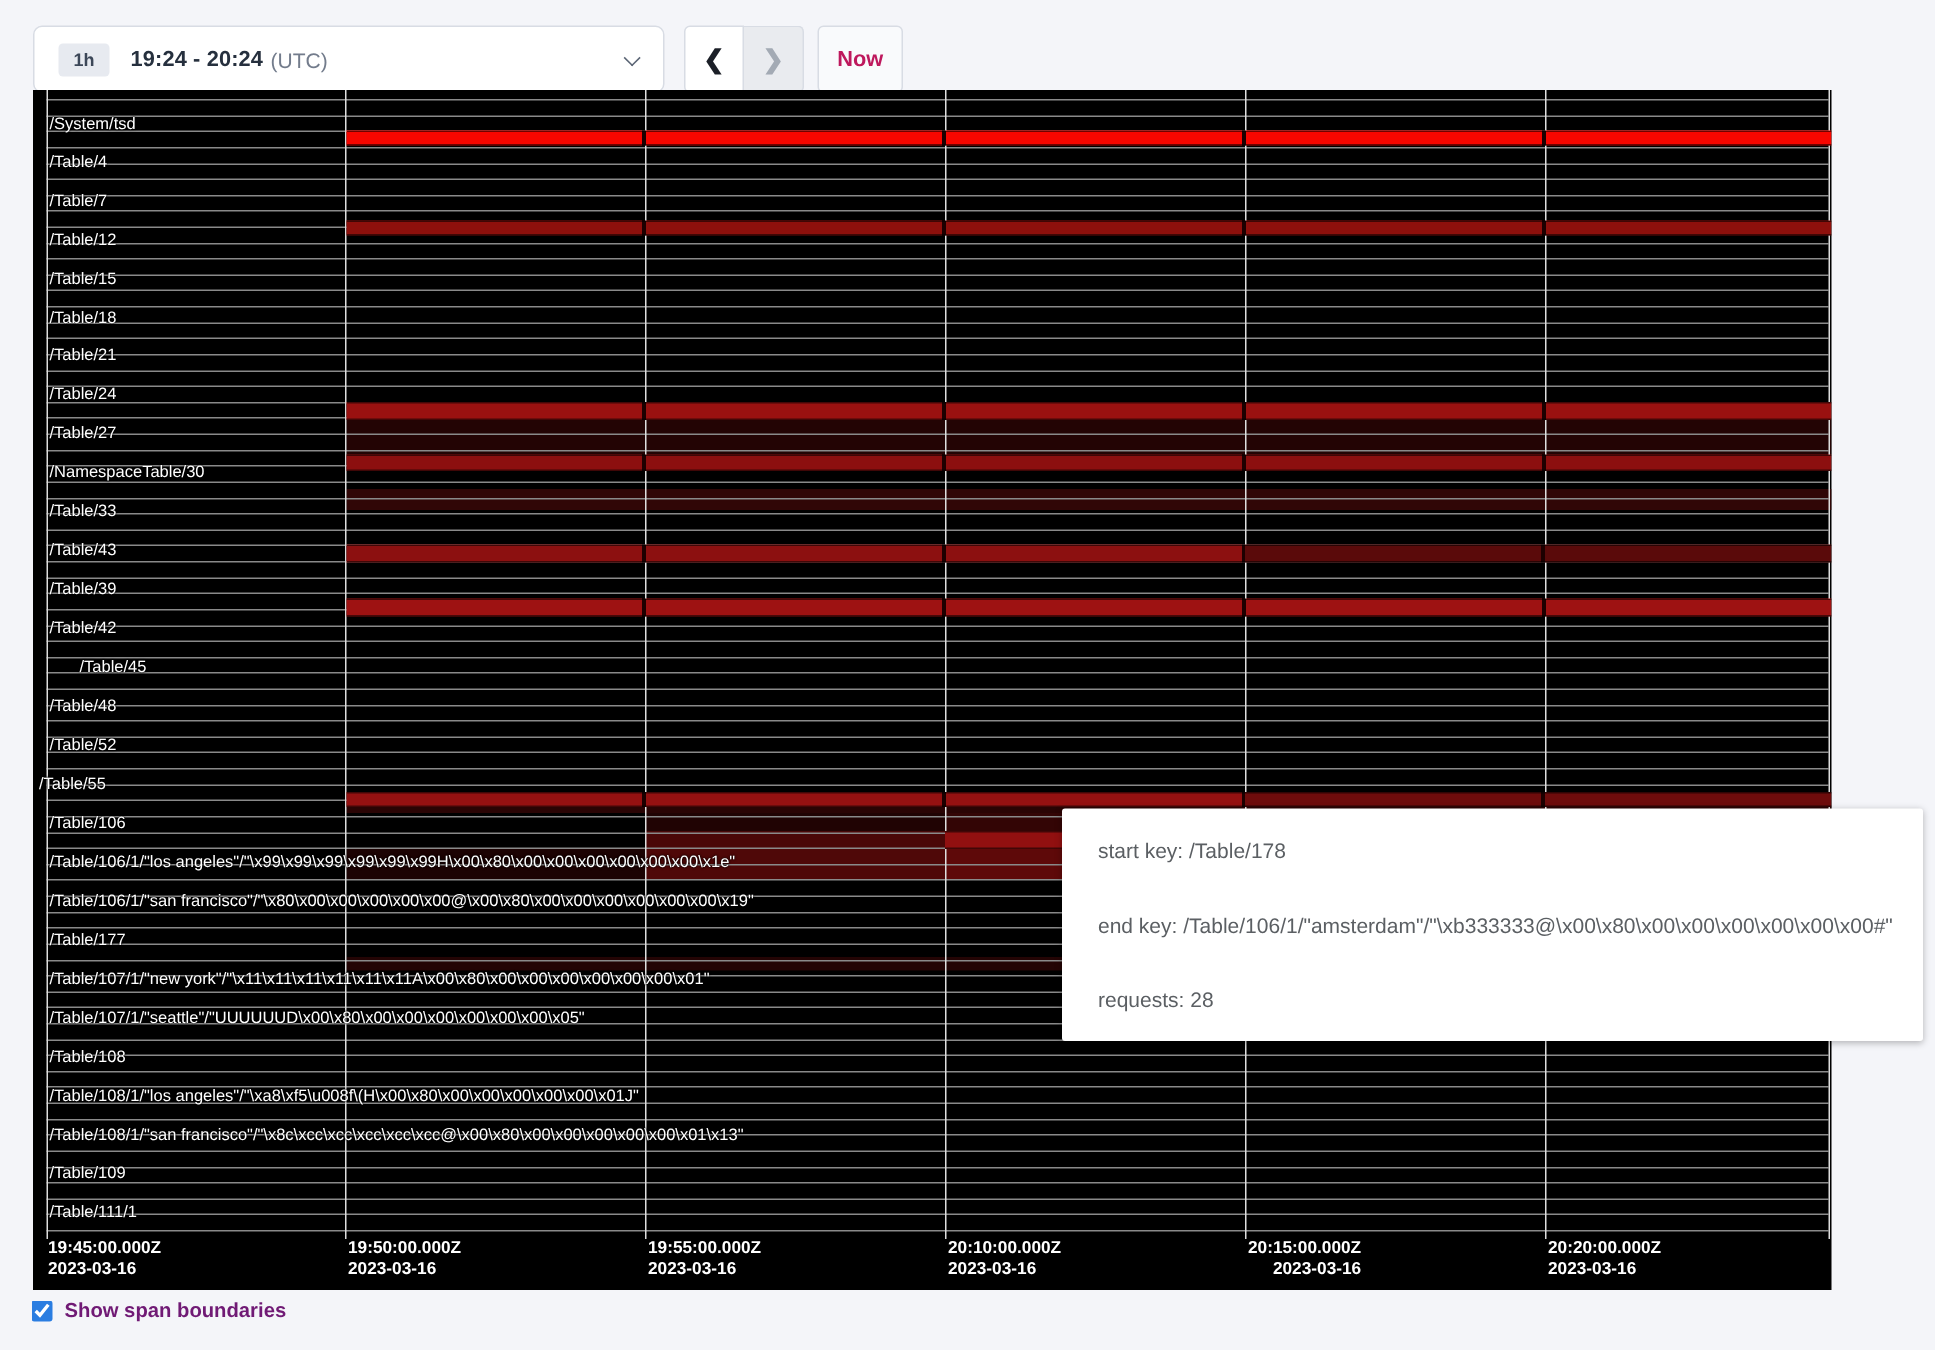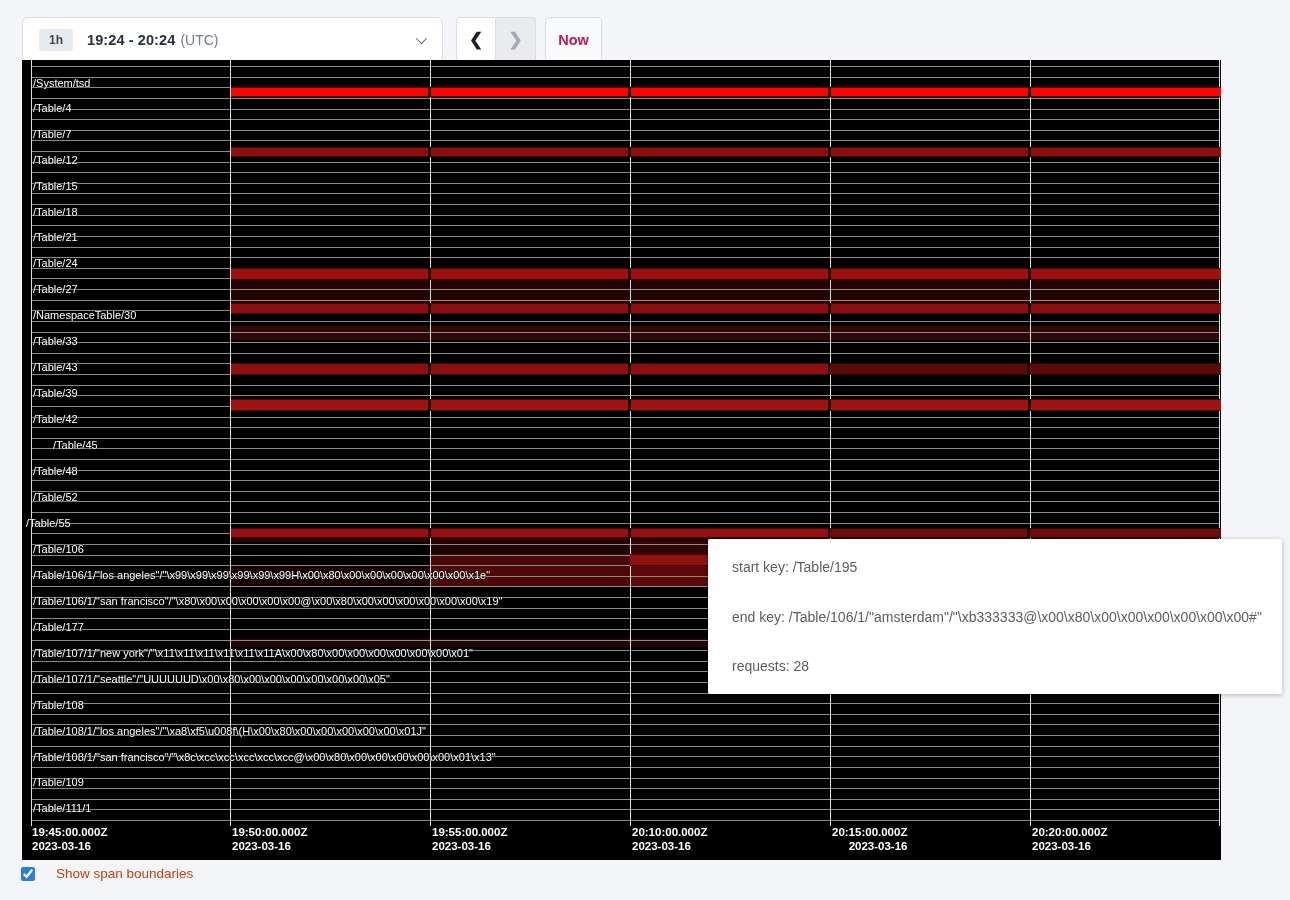--- a/index.html
+++ b/index.html
@@ -43,21 +43,21 @@
   
   .tooltip { position:absolute; left:708px; top:539px; width:574px; height:155px;
     background:#fff; border-radius:2px; box-shadow:0 1px 5px rgba(0,0,0,.28);
     z-index:10; padding:20px 24px; display:flex; flex-direction:column; justify-content:space-between; }
   .tooltip-line { font-size:14px; color:#5b5f63; white-space:nowrap; }
 
   
   .footer-check { position:absolute; left:21px; top:866px; display:flex; align-items:center;
     cursor:pointer; }
   .footer-check input { width:14px; height:14px; accent-color:#2a7de1; cursor:pointer; }
-  .footer-check span { margin-left:21px; font-size:13.5px; color:#c2410c; }
+  .footer-check span { margin-left:8px; font-size:13.5px; color:#701a75;font-weight:bold; }
 </style>
 </head>
 <body>
 
 <div class="page">
 
   <div class="toolbar">
     <div class="time-select">
       <span class="chip">1h</span>
       <span class="range-text">19:24 - 20:24</span>
@@ -224,21 +224,21 @@
         <div>20:15:00.000Z</div>
         <div>2023-03-16</div>
       </div>
       <div class="axis-label" style="left: 1010px; top: 765px;">
         <div>20:20:00.000Z</div>
         <div>2023-03-16</div>
       </div>
     </div>
 
   <div class="tooltip">
-    <div class="tooltip-line">start key: /Table/195</div>
+    <div class="tooltip-line">start key: /Table/178</div>
     <div class="tooltip-line">end key: /Table/106/1/"amsterdam"/"\xb333333@\x00\x80\x00\x00\x00\x00\x00\x00#"</div>
     <div class="tooltip-line">requests: 28</div>
   </div>
 
   <label class="footer-check">
     <input type="checkbox" id="spanCheck" checked="" style="">
     <span>Show span boundaries</span>
   </label>
 
 </div>

